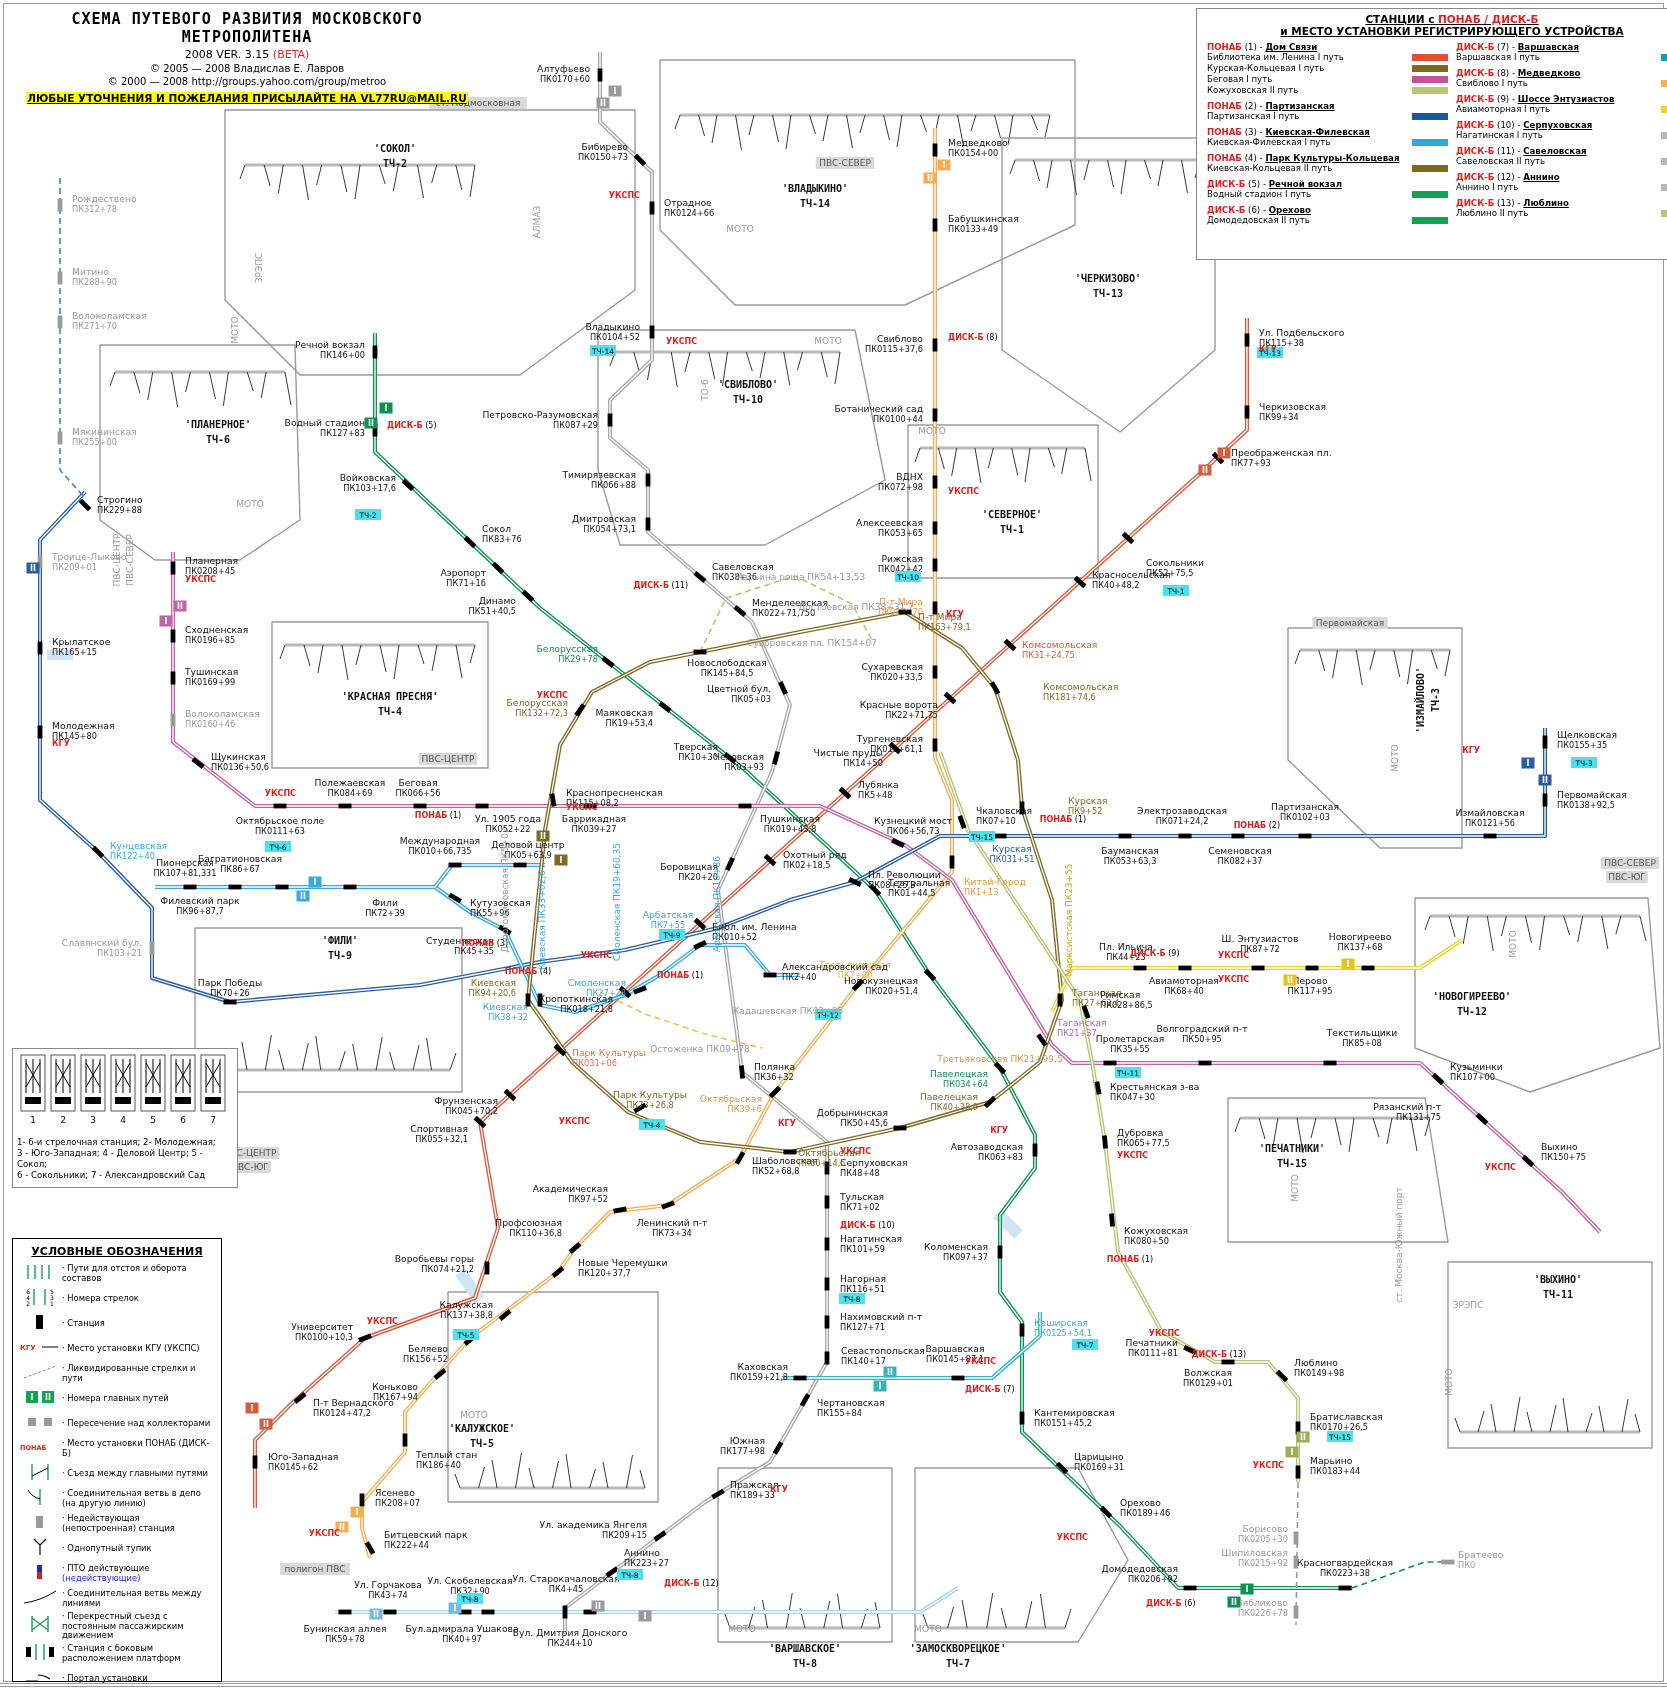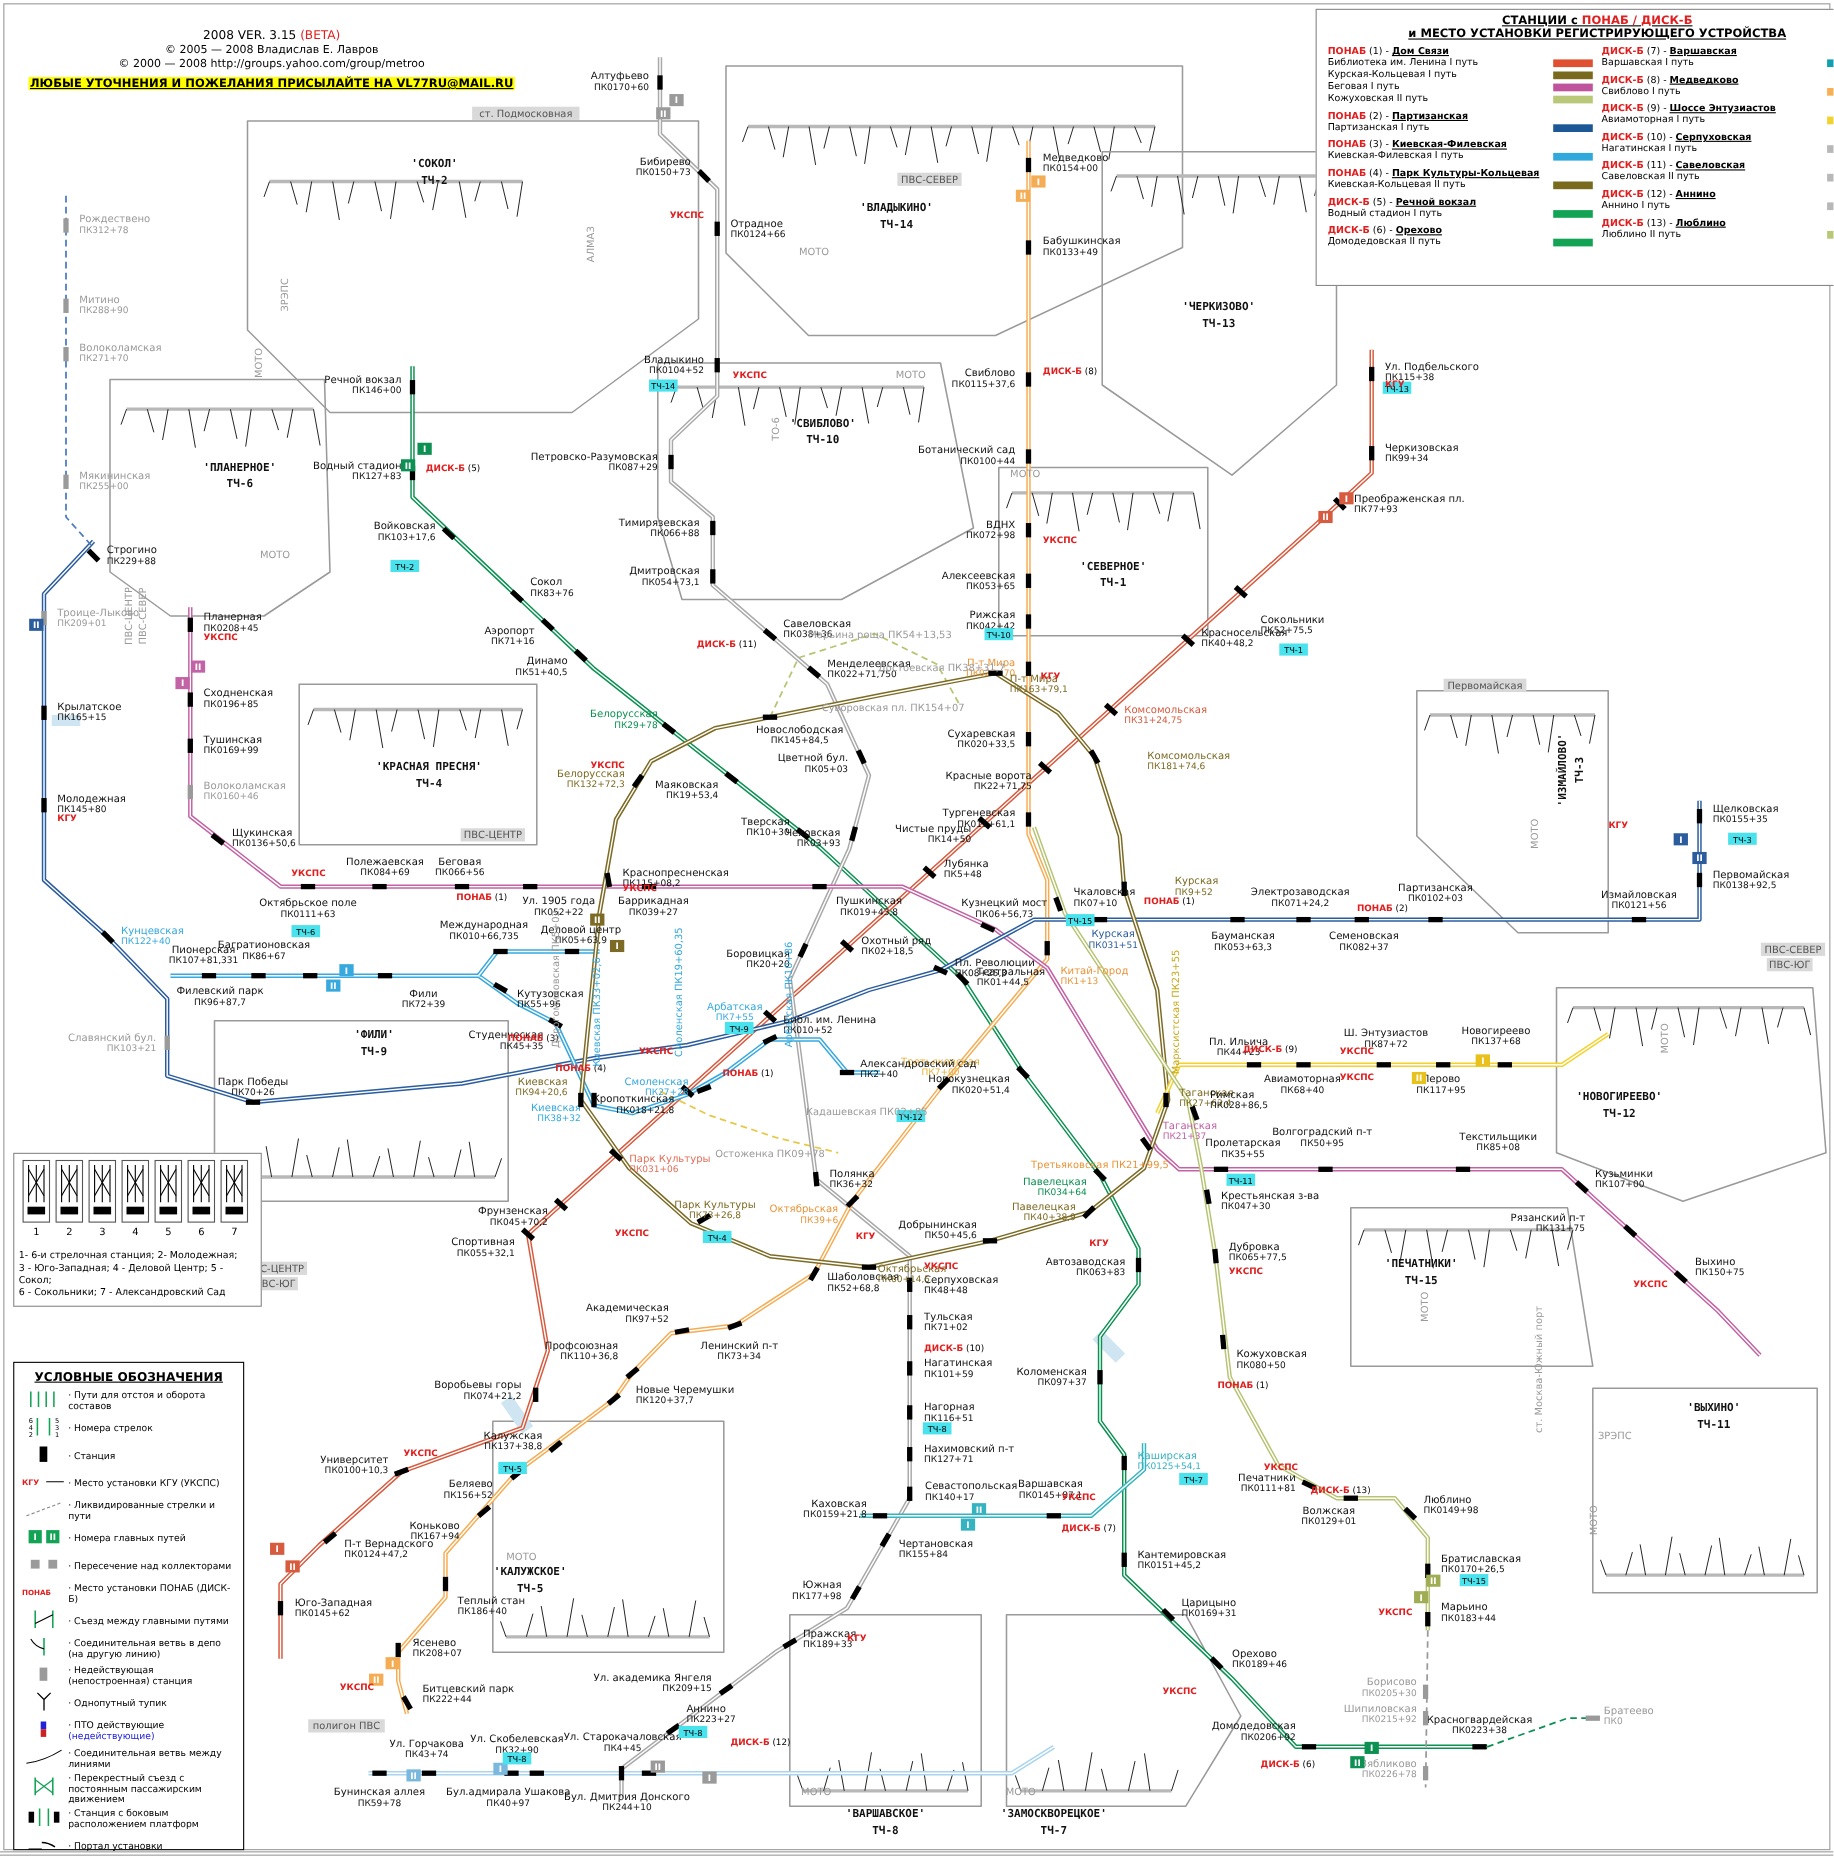--- a/index.html
+++ b/index.html
@@ -4,21 +4,21 @@
 <style>
   html,body{margin:0;padding:0;background:#fff;}
   #page{position:relative;width:1667px;height:1688px;background:#fff;overflow:hidden;
         font-family:"DejaVu Sans",sans-serif;}
   #outer-frame{position:absolute;left:3px;top:3px;right:3px;bottom:6px;border:1px solid #9a9a9a;}
   #bottom-rule{position:absolute;left:0;right:0;bottom:1px;border-top:1px solid #9a9a9a;border-bottom:1px solid #9a9a9a;height:2px;}
   svg{position:absolute;left:0;top:0;}
   
   #title-block{position:absolute;left:12px;top:10px;width:470px;text-align:center;z-index:5;}
   #title-block .t1{font-family:"DejaVu Sans Mono",monospace;font-weight:bold;font-size:15px;letter-spacing:1px;color:#000;}
-  #title-block .t2{font-size:11px;margin-top:15px;color:#000;}
+  #title-block .t2{font-size:11px;margin-top:2px;color:#000;}
   #title-block .t2 .beta{color:#e02020;}
   #title-block .t3{font-size:10px;margin-top:2px;color:#000;}
   #title-block .t4{display:inline-block;margin-top:3px;font-size:10.5px;font-weight:bold;
         background:#ffff00;text-decoration:underline;padding:0 1px;color:#000;}
   
   #reg-legend{position:absolute;left:1196px;top:8px;width:512px;height:252px;border:1px solid #888;
         background:#fff;z-index:5;padding:4px 6px;box-sizing:border-box;}
   #reg-legend .hd{text-align:center;font-size:10.5px;font-weight:bold;text-decoration:underline;color:#000;}
   #reg-legend .hd .acc{color:#e02020;}
   #reg-legend .cols{display:flex;margin-top:5px;}
@@ -1457,20 +1457,21 @@
       </g>
       <g>
         <text x="1072" y="920" text-anchor="middle" font-size="9" fill="#c9a91c" transform="rotate(-90 1072 920)">Марксистская ПК23+55</text>
       </g>
       <g>
         <text x="1000" y="1062" text-anchor="middle" font-size="9" fill="#e8953a">Третьяковская ПК21+99,5</text>
       </g>
     </svg>
 
   <div id="title-block">
+    <div class="t1">СХЕМА ПУТЕВОГО РАЗВИТИЯ МОСКОВСКОГО МЕТРОПОЛИТЕНА</div>
     <div class="t2">
       <span>2008   VER. 3.15</span>
       <span class="beta">(BETA)</span>
     </div>
     <div class="t3">© 2005 — 2008 Владислав Е. Лавров</div>
     <div class="t3">© 2000 — 2008 http://groups.yahoo.com/group/metroo</div>
     <div class="t4">ЛЮБЫЕ УТОЧНЕНИЯ И ПОЖЕЛАНИЯ ПРИСЫЛАЙТЕ НА VL77RU@MAIL.RU</div>
   </div>
 
   <div id="reg-legend">

